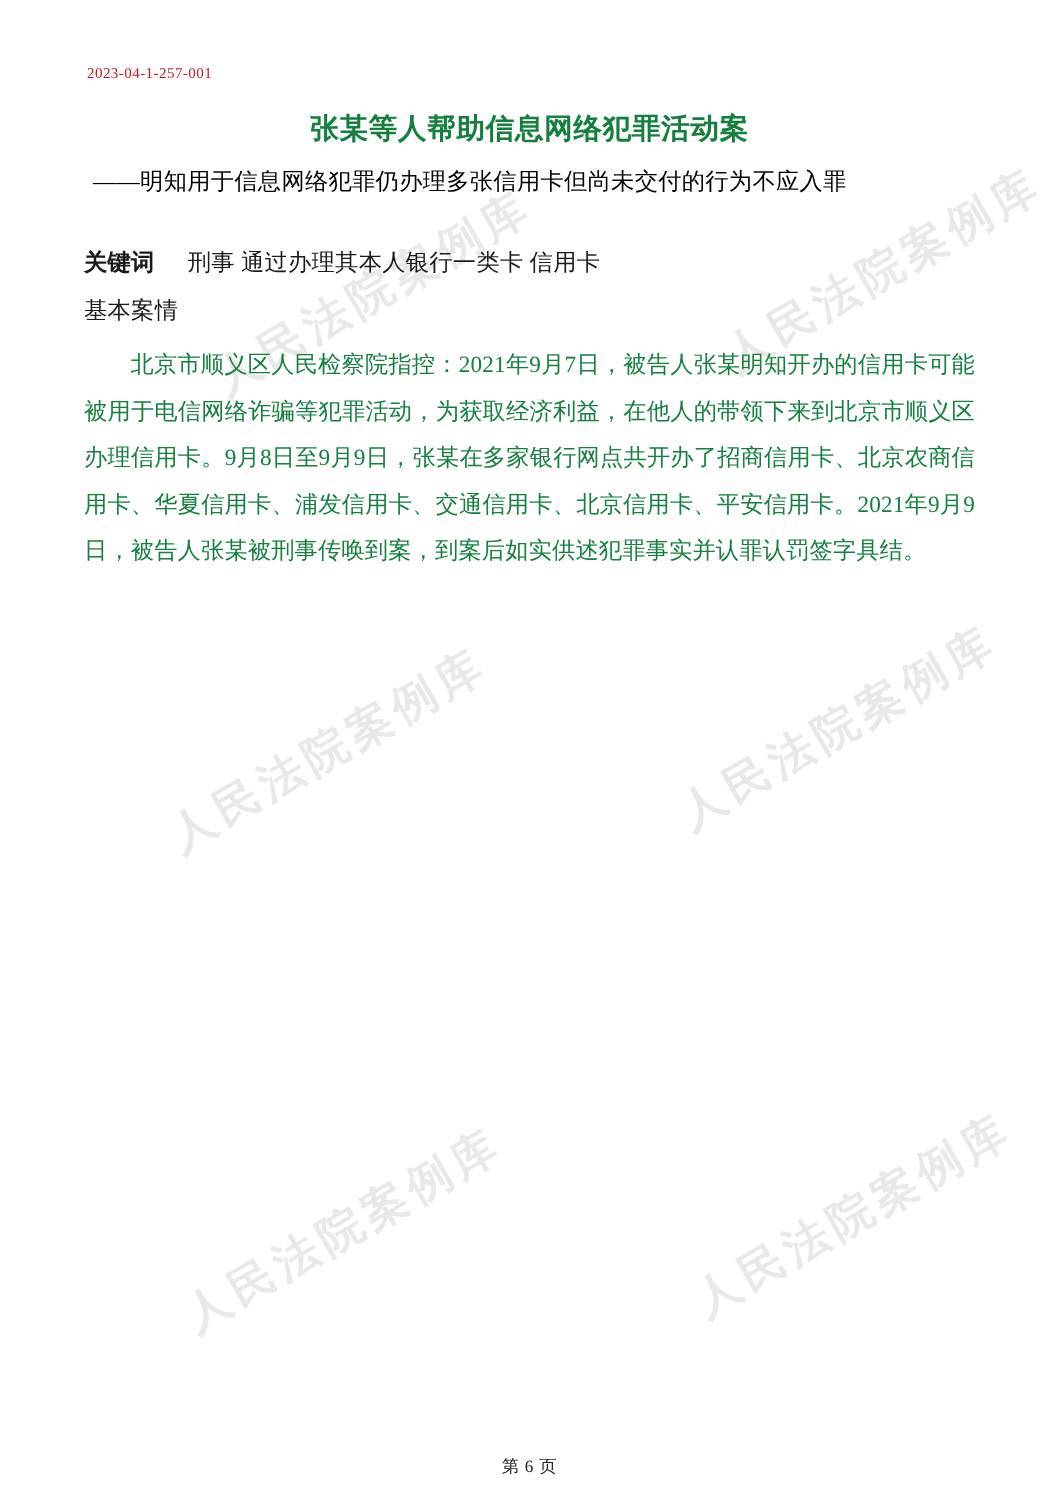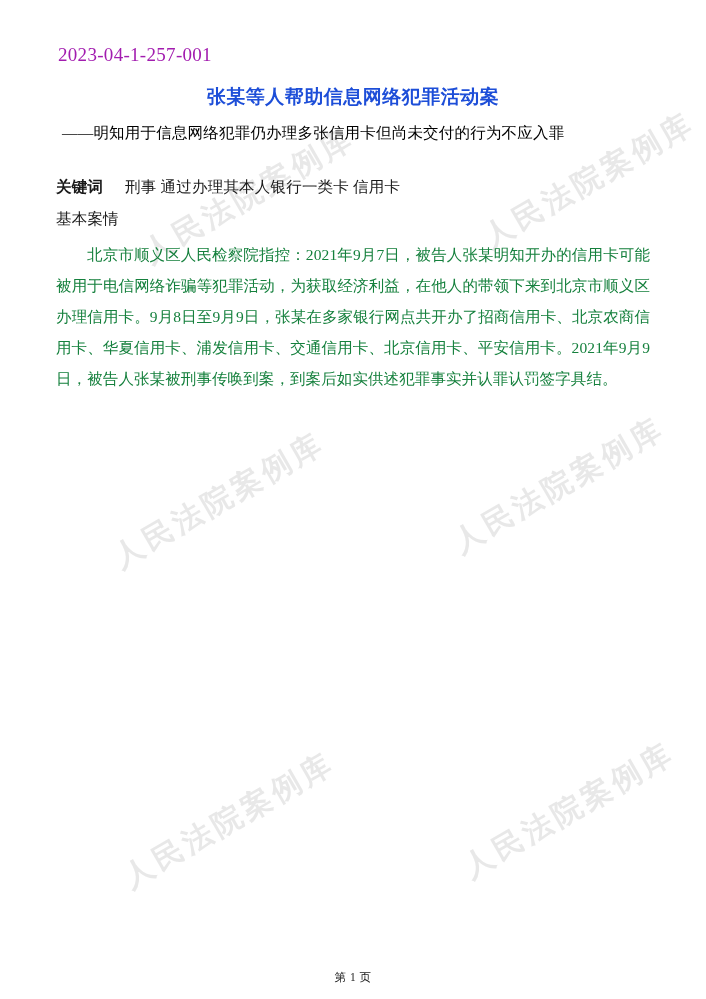--- a/index.html
+++ b/index.html
@@ -17,32 +17,32 @@
   }
   .page {
     position: relative;
     width: 706px;
     height: 999px;
     box-sizing: border-box;
     padding: 44px 56px 30px 56px;
     overflow: hidden;
   }
   .doc-number {
-    font-size: 19px;
+    font-size: 10px;
     letter-spacing: 0.3px;
     margin: 0 0 18px 2px;
-    color: #a21caf;
+    color: #b91c1c;
   }
   .doc-title {
     text-align: center;
     font-size: 19px;
     font-weight: bold;
     letter-spacing: 0.5px;
     margin: 6px 0 10px 0;
-    color: #1d4ed8;
+    color: #15803d;
   }
   .doc-subtitle {
     text-align: left;
     font-size: 15.5px;
     line-height: 1.7;
     margin: 0 6px 26px 6px;
     color: #000;
     letter-spacing: 0.2px;
   }
   .section-line {
@@ -124,14 +124,14 @@
 
     <div class="section-line">
       <span class="section-label">关键词</span><span>刑事  通过办理其本人银行一类卡  信用卡</span>
     </div>
 
     <div class="section-heading">基本案情</div>
 
     <p class="body-para">北京市顺义区人民检察院指控：2021年9月7日，被告人张某明知开办的信用卡可能被用于电信网络诈骗等犯罪活动，为获取经济利益，在他人的带领下来到北京市顺义区办理信用卡。9月8日至9月9日，张某在多家银行网点共开办了招商信用卡、北京农商信用卡、华夏信用卡、浦发信用卡、交通信用卡、北京信用卡、平安信用卡。2021年9月9日，被告人张某被刑事传唤到案，到案后如实供述犯罪事实并认罪认罚签字具结。</p>
   </div>
 
-  <div class="footer">第 1 页</div>
+  <div class="footer">第 6 页</div>
 </div>
 
 </body></html>

